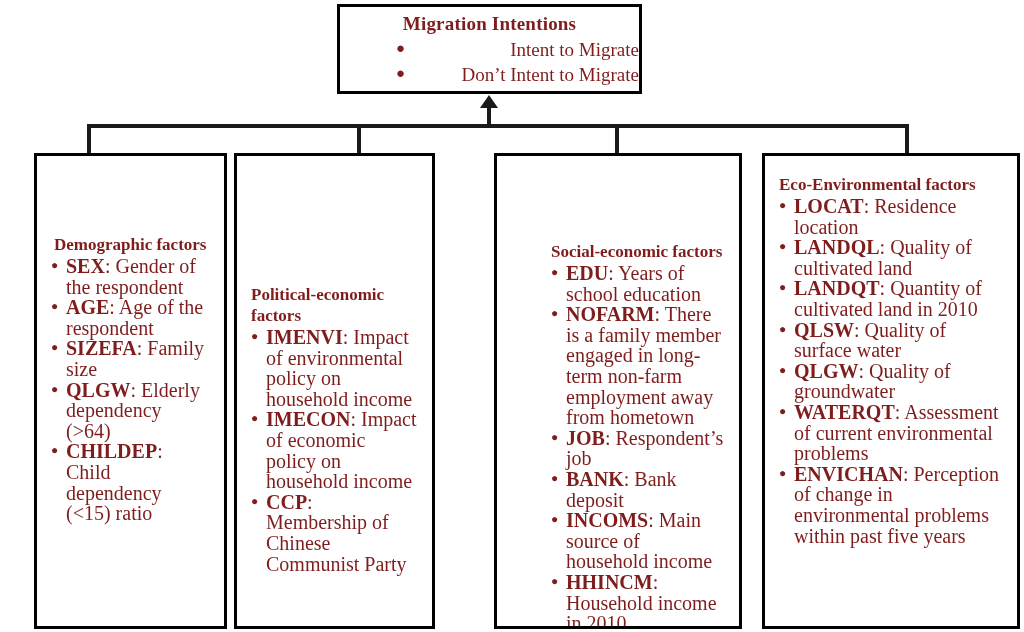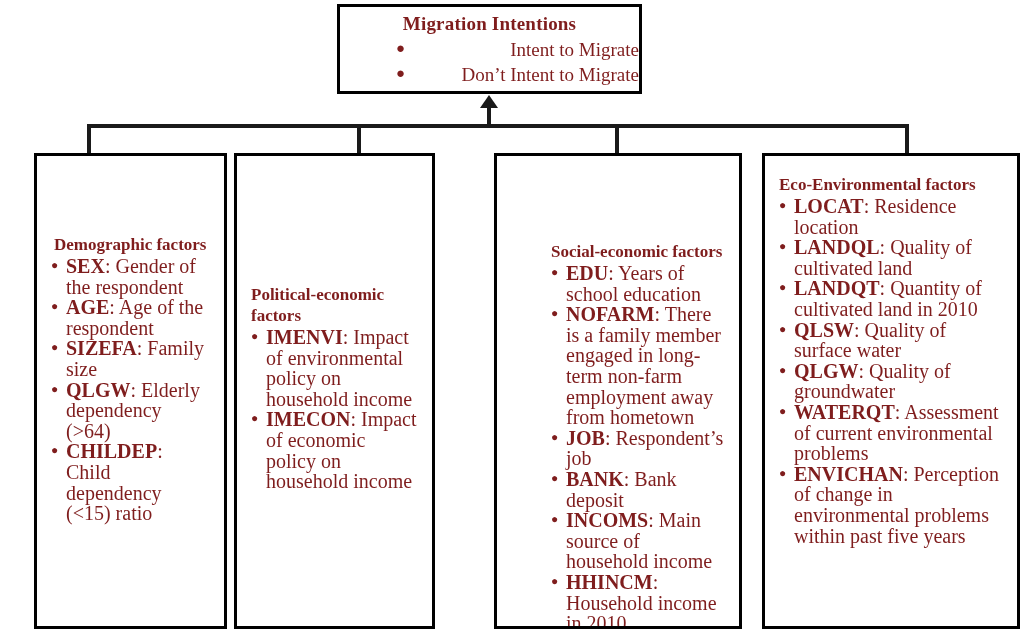--- a/index.html
+++ b/index.html
@@ -185,20 +185,21 @@
       </ul>
     </div>
   </div>
 
   <div class="cat-box box-2">
     <div class="cat-inner inner-2">
       <div class="cat-title">Political-economic factors</div>
       <ul class="cat-list">
         <li><span class="code">IMENVI</span><span>:</span> <span>Impact of environmental policy on household income</span></li>
         <li><span class="code">IMECON</span><span>:</span> <span>Impact of economic policy on household income</span></li>
+        <li><span class="code">CCP</span><span>:</span> <span>Membership of Chinese Communist Party</span></li>
       </ul>
     </div>
   </div>
 
   <div class="cat-box box-3">
     <div class="cat-inner inner-3">
       <div class="cat-title">Social-economic factors</div>
       <ul class="cat-list">
         <li><span class="code">EDU</span><span>:</span> <span>Years of school education</span></li>
         <li><span class="code">NOFARM</span><span>:</span> <span>There is a family member engaged in long-term non-farm employment away from hometown</span></li>

